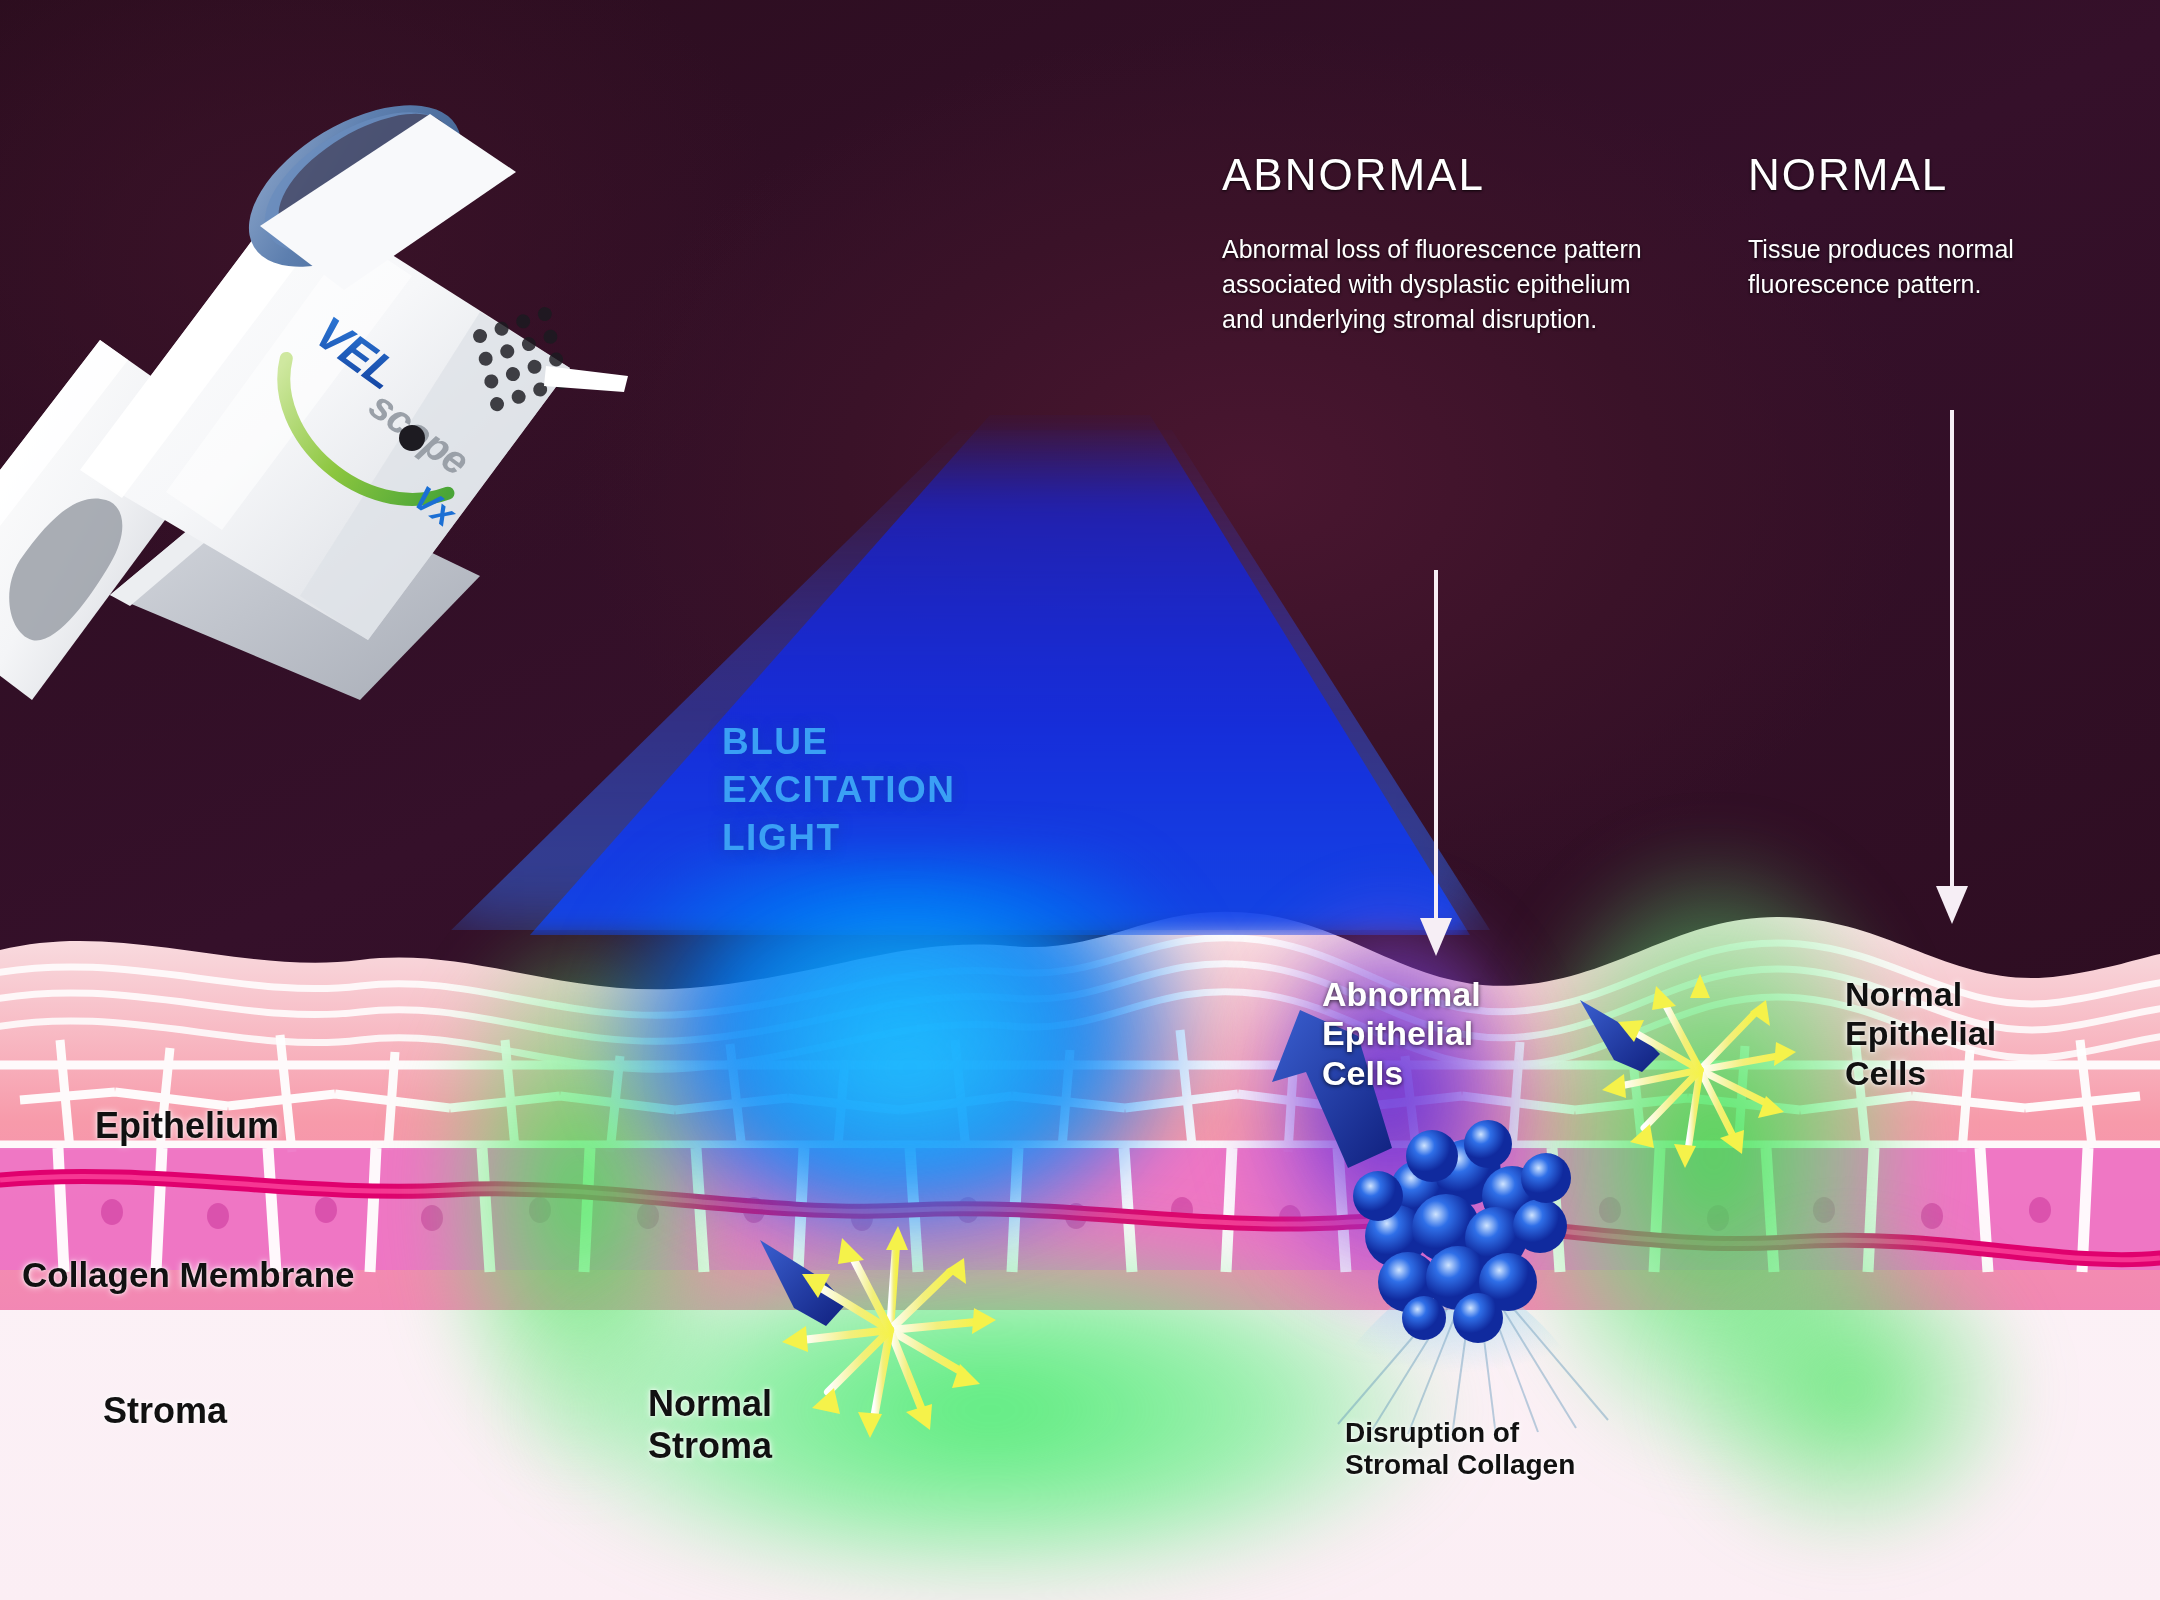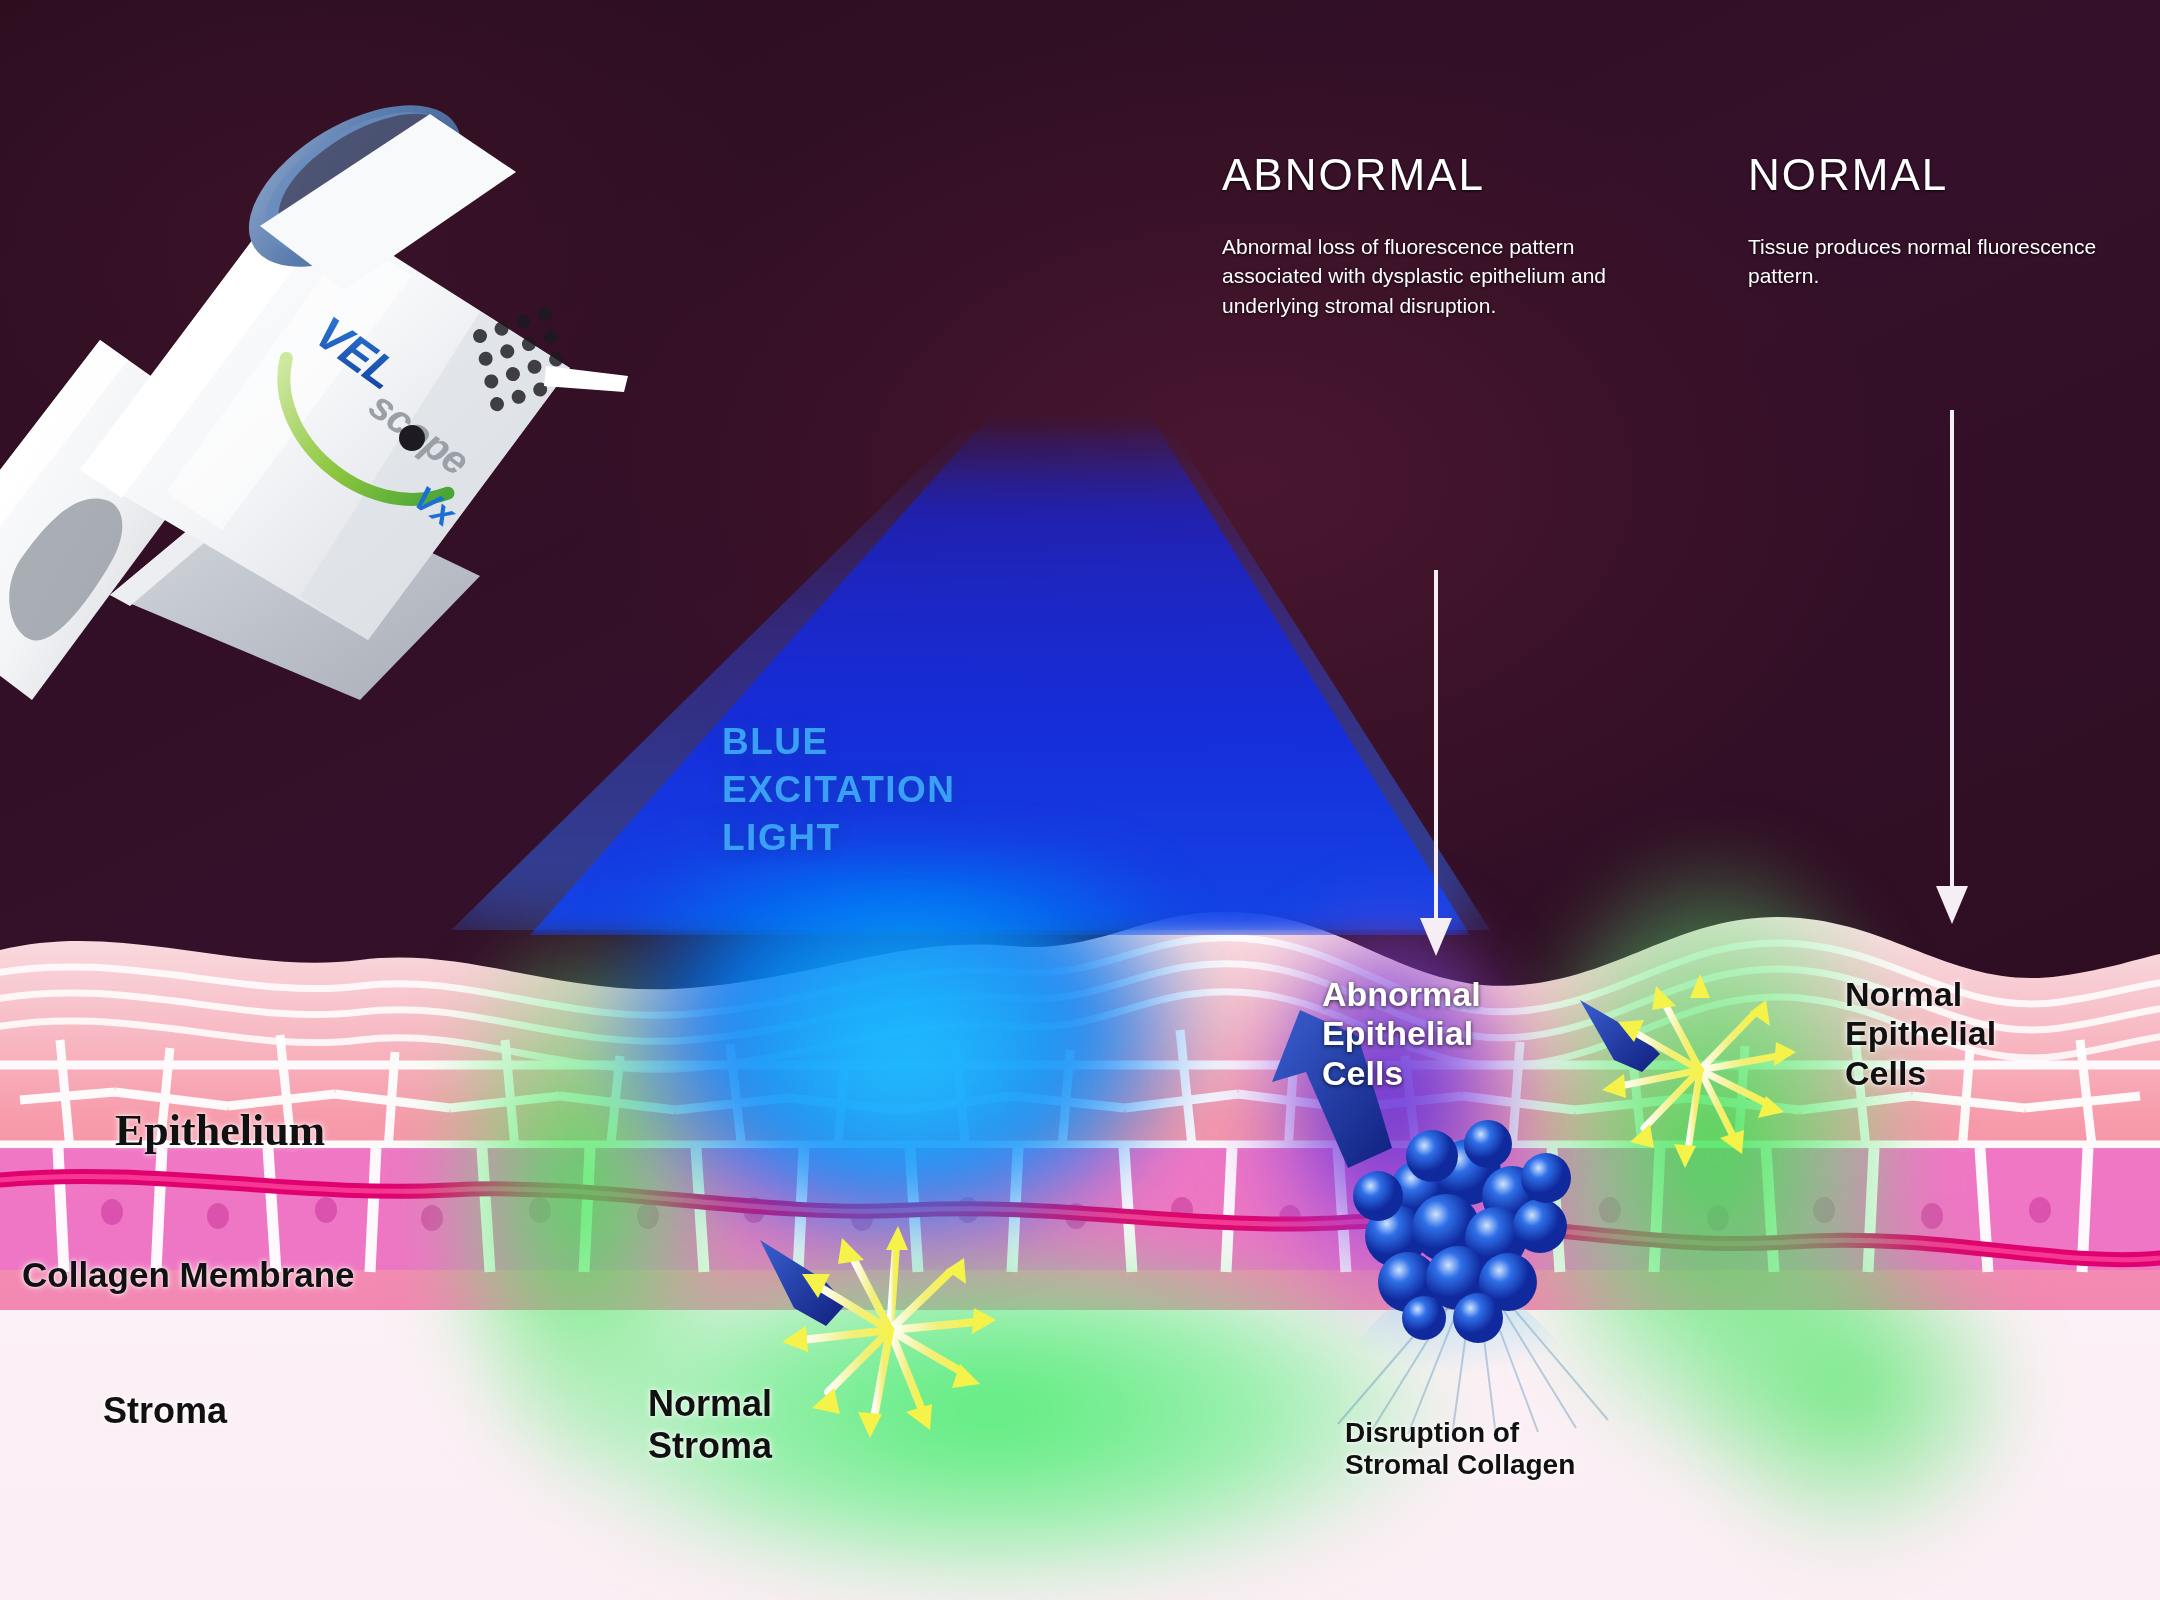--- a/index.html
+++ b/index.html
@@ -84,21 +84,21 @@
   
   #device { position:absolute; left:-40px; top:40px; width:700px; height:680px; }
 
   
   .callout { position:absolute; color:#fff; text-shadow:0 1px 3px rgba(0,0,0,0.85); }
   .callout h2 {
     font-size:44px; font-weight:400; letter-spacing:2px; margin-bottom:32px;
     font-family:"Liberation Sans", sans-serif;
   }
   .callout p {
-    font-size:21px; line-height:1.40; font-weight:400; max-width:440px;
+    font-size:25px; line-height:1.40; font-weight:400; max-width:440px;
   }
 
   #abnormal-callout { left:1222px; top:150px; }
   #normal-callout   { left:1748px; top:150px; }
   #normal-callout p { max-width:400px; }
 
   .leader { position:absolute; width:4px; background:#f6eef5; }
   .leader::after {
     content:""; position:absolute; left:-14px; bottom:-34px;
     border-left:16px solid transparent; border-right:16px solid transparent;
@@ -113,21 +113,21 @@
     line-height:1.30; letter-spacing:1.5px;
     text-shadow:0 0 14px rgba(20,60,180,0.9);
   }
 
   .tissue-label {
     position:absolute; font-weight:bold; line-height:1.16;
   }
   .lbl-dark  { color:#111; text-shadow:0 0 7px rgba(255,255,255,0.85), 0 0 3px rgba(255,255,255,0.9); }
   .lbl-light { color:#fff; text-shadow:0 1px 4px rgba(0,0,0,0.75); }
 
-  #lbl-epithelium { left:115px;  top:1105px; font-size:44px;font-family:Liberation Serif, serif; }
+  #lbl-epithelium { left:95px;  top:1105px; font-size:36px; }
   #lbl-basement   { left:22px;   top:1255px; font-size:35px; }
   #lbl-stroma     { left:103px;  top:1390px; font-size:36px; }
   #lbl-abn-epi    { left:1322px; top:975px;  font-size:34px; }
   #lbl-nrm-epi    { left:1845px; top:975px;  font-size:34px; }
   #lbl-nrm-stroma { left:648px;  top:1383px; font-size:36px; }
   #lbl-collagen   { left:1345px; top:1417px; font-size:28px; }
 
   svg { display:block; }
 </style>
 </head>

